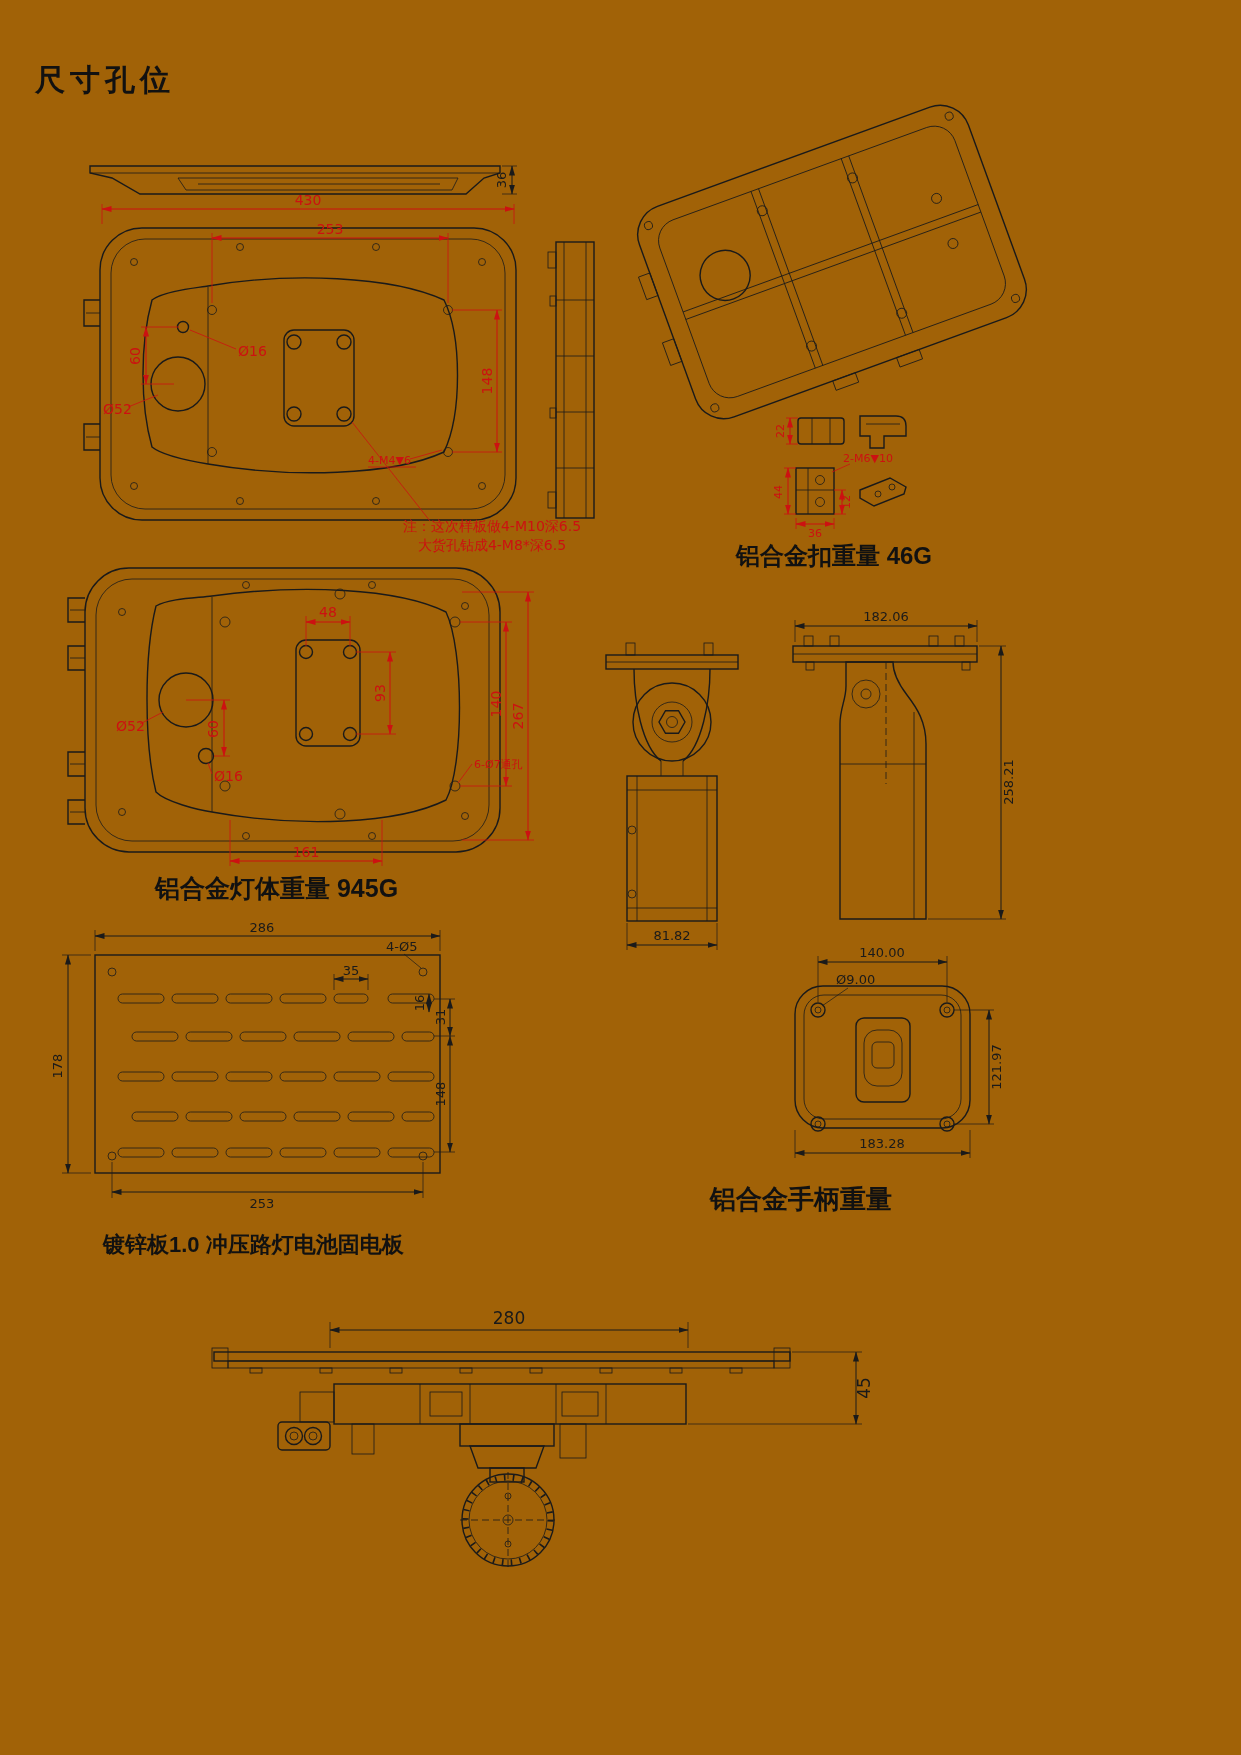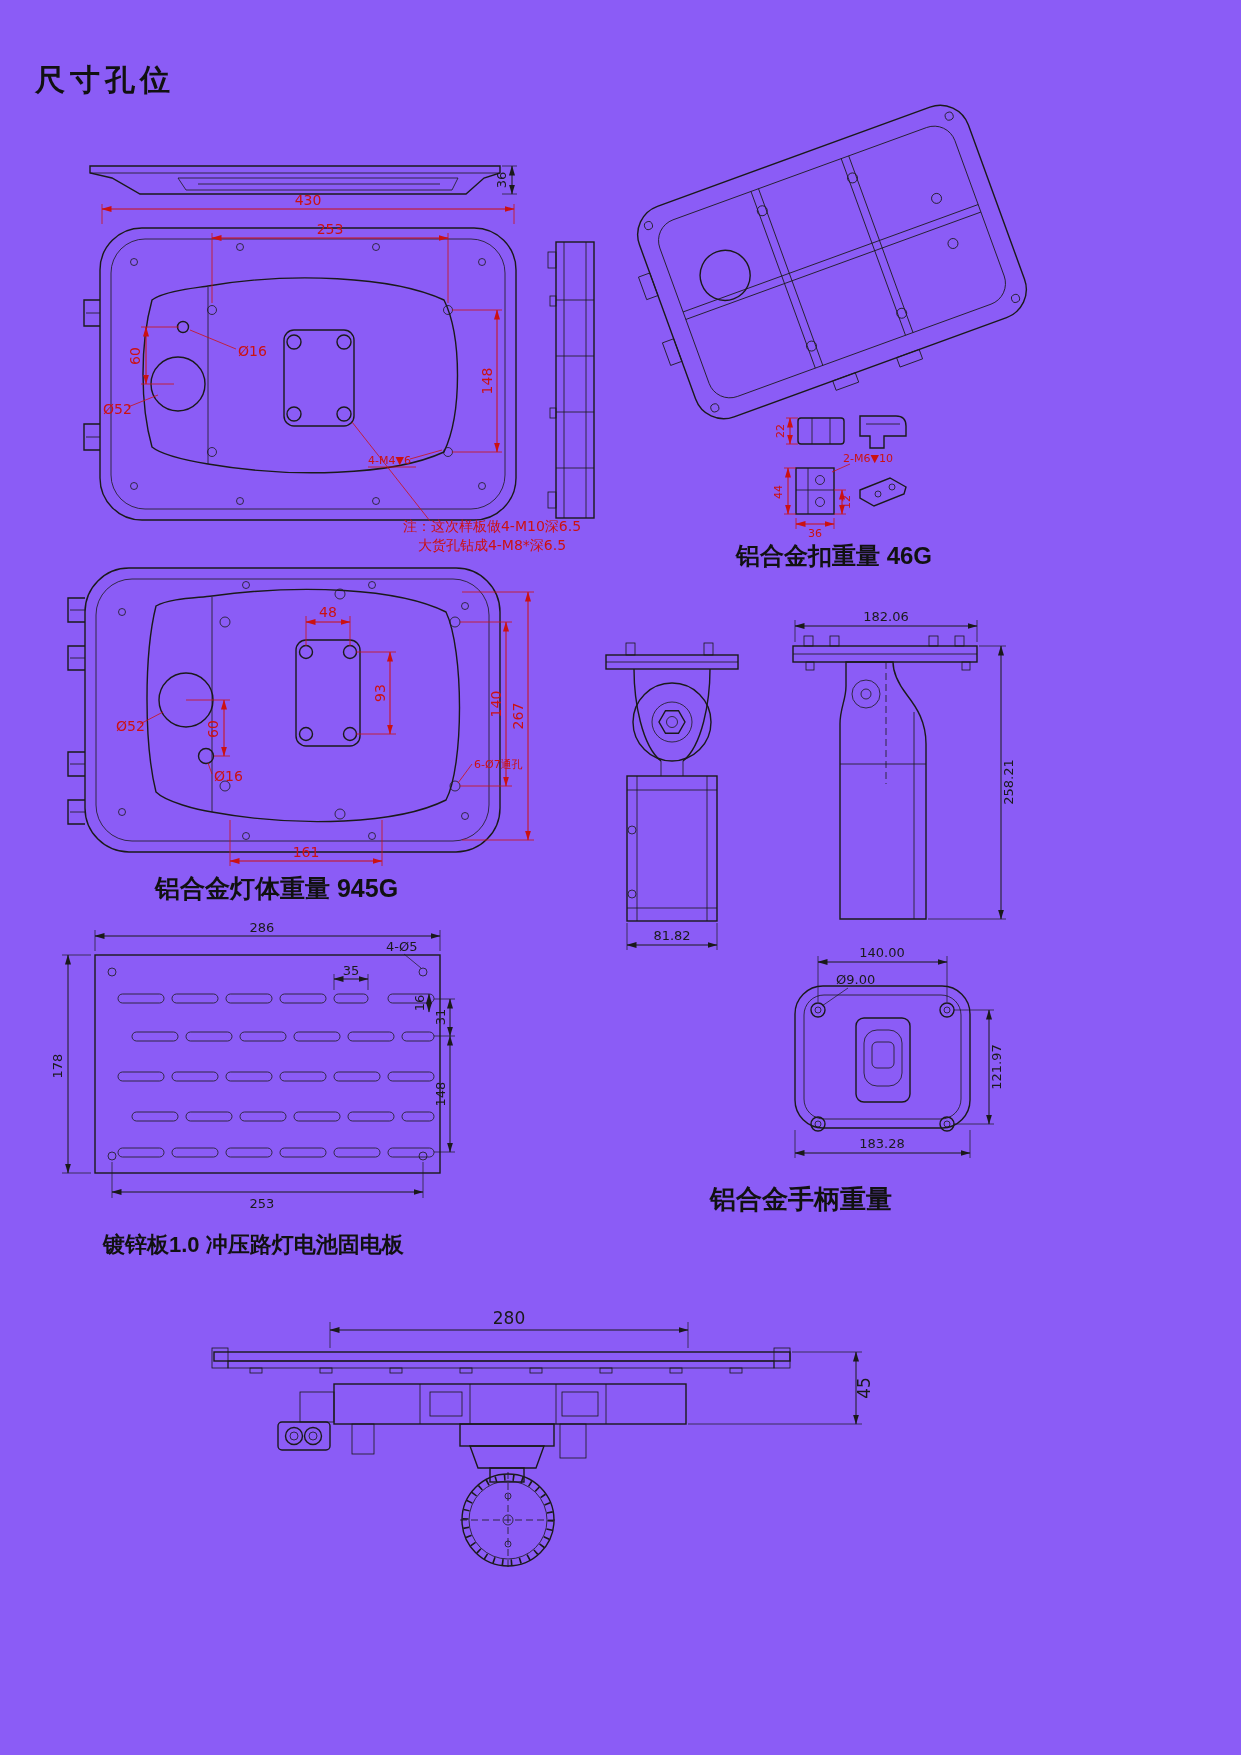--- a/index.html
+++ b/index.html
@@ -1,16 +1,16 @@
 <!DOCTYPE html>
 <html><head>
 <meta charset="utf-8">
 <style>
   html,body { margin:0; padding:0; background:#ffffff; }
-  #canvas { position:relative; width:1241px; height:1755px; background:#8b5cf6; overflow:hidden; }
+  #canvas { position:relative; width:1241px; height:1755px; background:#a16207; overflow:hidden; }
   svg { position:absolute; inset:0; }
 
   .ol   { fill:none; stroke:#1a1a1a; stroke-width:1.4; }
   .ol2  { fill:none; stroke:#1a1a1a; stroke-width:0.8; }
   .xl   { stroke:#1a1a1a; stroke-width:0.7; }
   .xlr  { stroke:#cc1111; stroke-width:0.8; }
   .dl   { stroke:#cc1111; stroke-width:1; fill:none; }
   .dlb  { stroke:#1a1a1a; stroke-width:1; fill:none; }
   .dash { fill:none; stroke:#1a1a1a; stroke-width:0.8; stroke-dasharray:7 4; }
 

